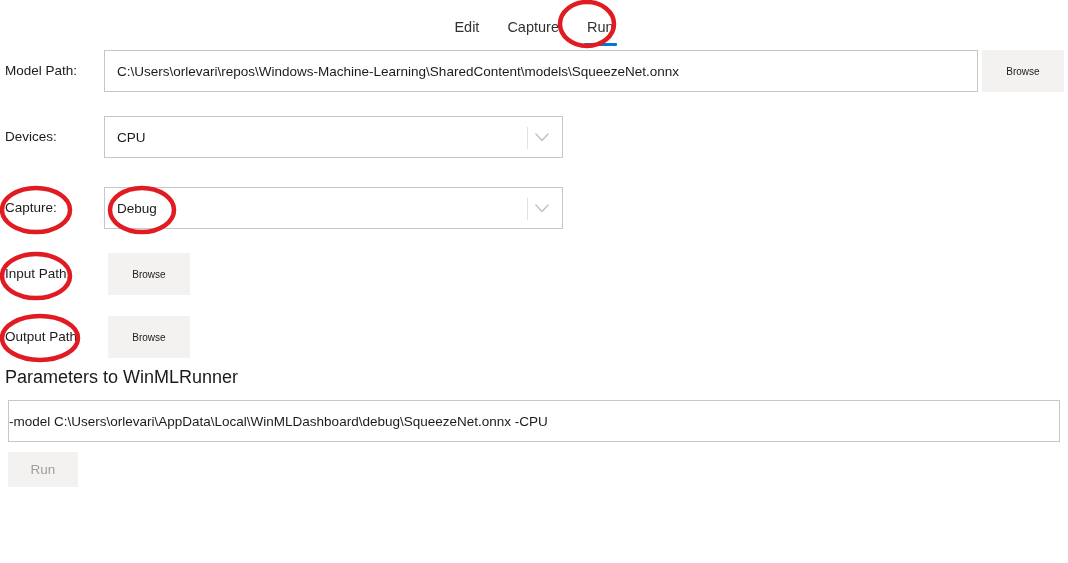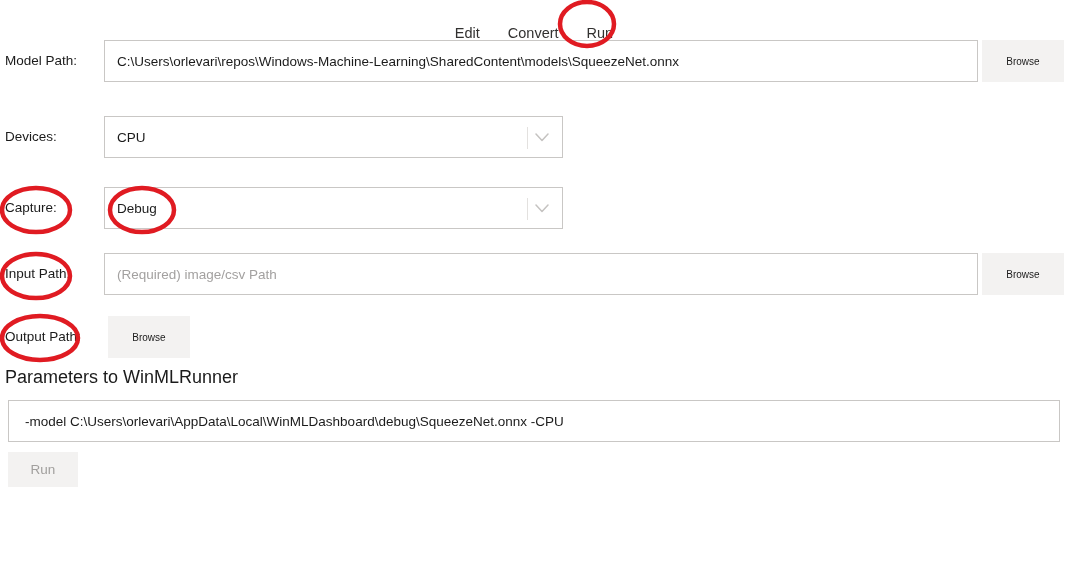--- a/index.html
+++ b/index.html
@@ -19,21 +19,21 @@
 
   
   #tabbar {
     position: absolute;
     left: 0;
     top: 0;
     width: 1068px;
     height: 42px;
     display: flex;
     justify-content: center;
-    align-items: flex-end;
+    align-items: center;
   }
   .tab {
     position: relative;
     padding: 11px 14px 0 14px;
     font-size: 14.5px;
     color: #323130;
     line-height: 18px;
     cursor: pointer;
     user-select: none;
     text-align: center;
@@ -133,21 +133,21 @@
     position: absolute;
     left: 8px;
     top: 400px;
     width: 1052px;
     height: 42px;
     box-sizing: border-box;
     border: 1px solid #c9c7c5;
     background: #ffffff;
     display: flex;
     align-items: center;
-    padding: 0 16px;
+    padding: 0 0;
     font-size: 13.5px;
     color: #1b1b1b;
     white-space: nowrap;
     overflow: hidden;
   }
 
   
   #run-button {
     position: absolute;
     left: 8px;
@@ -175,30 +175,30 @@
 </style>
 </head>
 <body>
 
 <div id="tabbar">
   <div class="tab">
     <span>Edit</span>
     
   </div>
   <div class="tab">
-    <span>Convert</span>
+    <span>Capture</span>
     
   </div>
   <div class="tab active">
     <span>Run</span>
     <span class="tab-underline"></span>
   </div>
 </div>
 
-<div class="row" style="top:40px;border-radius:8px;">
+<div class="row" style="top:50px;border-radius:8px;">
   <div class="row-label">Model Path:</div>
   <div class="field field-wide">C:\Users\orlevari\repos\Windows-Machine-Learning\SharedContent\models\SqueezeNet.onnx</div>
   <div class="browse-btn">Browse</div>
 </div>
 
 <div class="row" style="top:116px;">
   <div class="row-label">Devices:</div>
   <div class="field field-narrow">
     <span>CPU</span>
     <span class="dd-sep"></span>
@@ -218,21 +218,20 @@
     <span class="dd-chevron">
       <svg width="14" height="9" viewBox="0 0 14 9" aria-hidden="true">
         <path d="M1 1 L7 7.4 L13 1" fill="none" stroke="currentColor" stroke-width="1.5" stroke-linecap="round" stroke-linejoin="round"></path>
       </svg>
     </span>
   </div>
 </div>
 
 <div class="row" style="top:253px;">
   <div class="row-label">Input Path:</div>
-  <div class="field field-wide placeholder">(Required) image/csv Path</div>
   <div class="browse-btn">Browse</div>
 </div>
 
 <div class="row" style="top:316px;">
   <div class="row-label">Output Path:</div>
   <div class="browse-btn">Browse</div>
 </div>
 
 <div id="params-label">Parameters to WinMLRunner</div>
 <div id="params-field">-model C:\Users\orlevari\AppData\Local\WinMLDashboard\debug\SqueezeNet.onnx -CPU</div>

